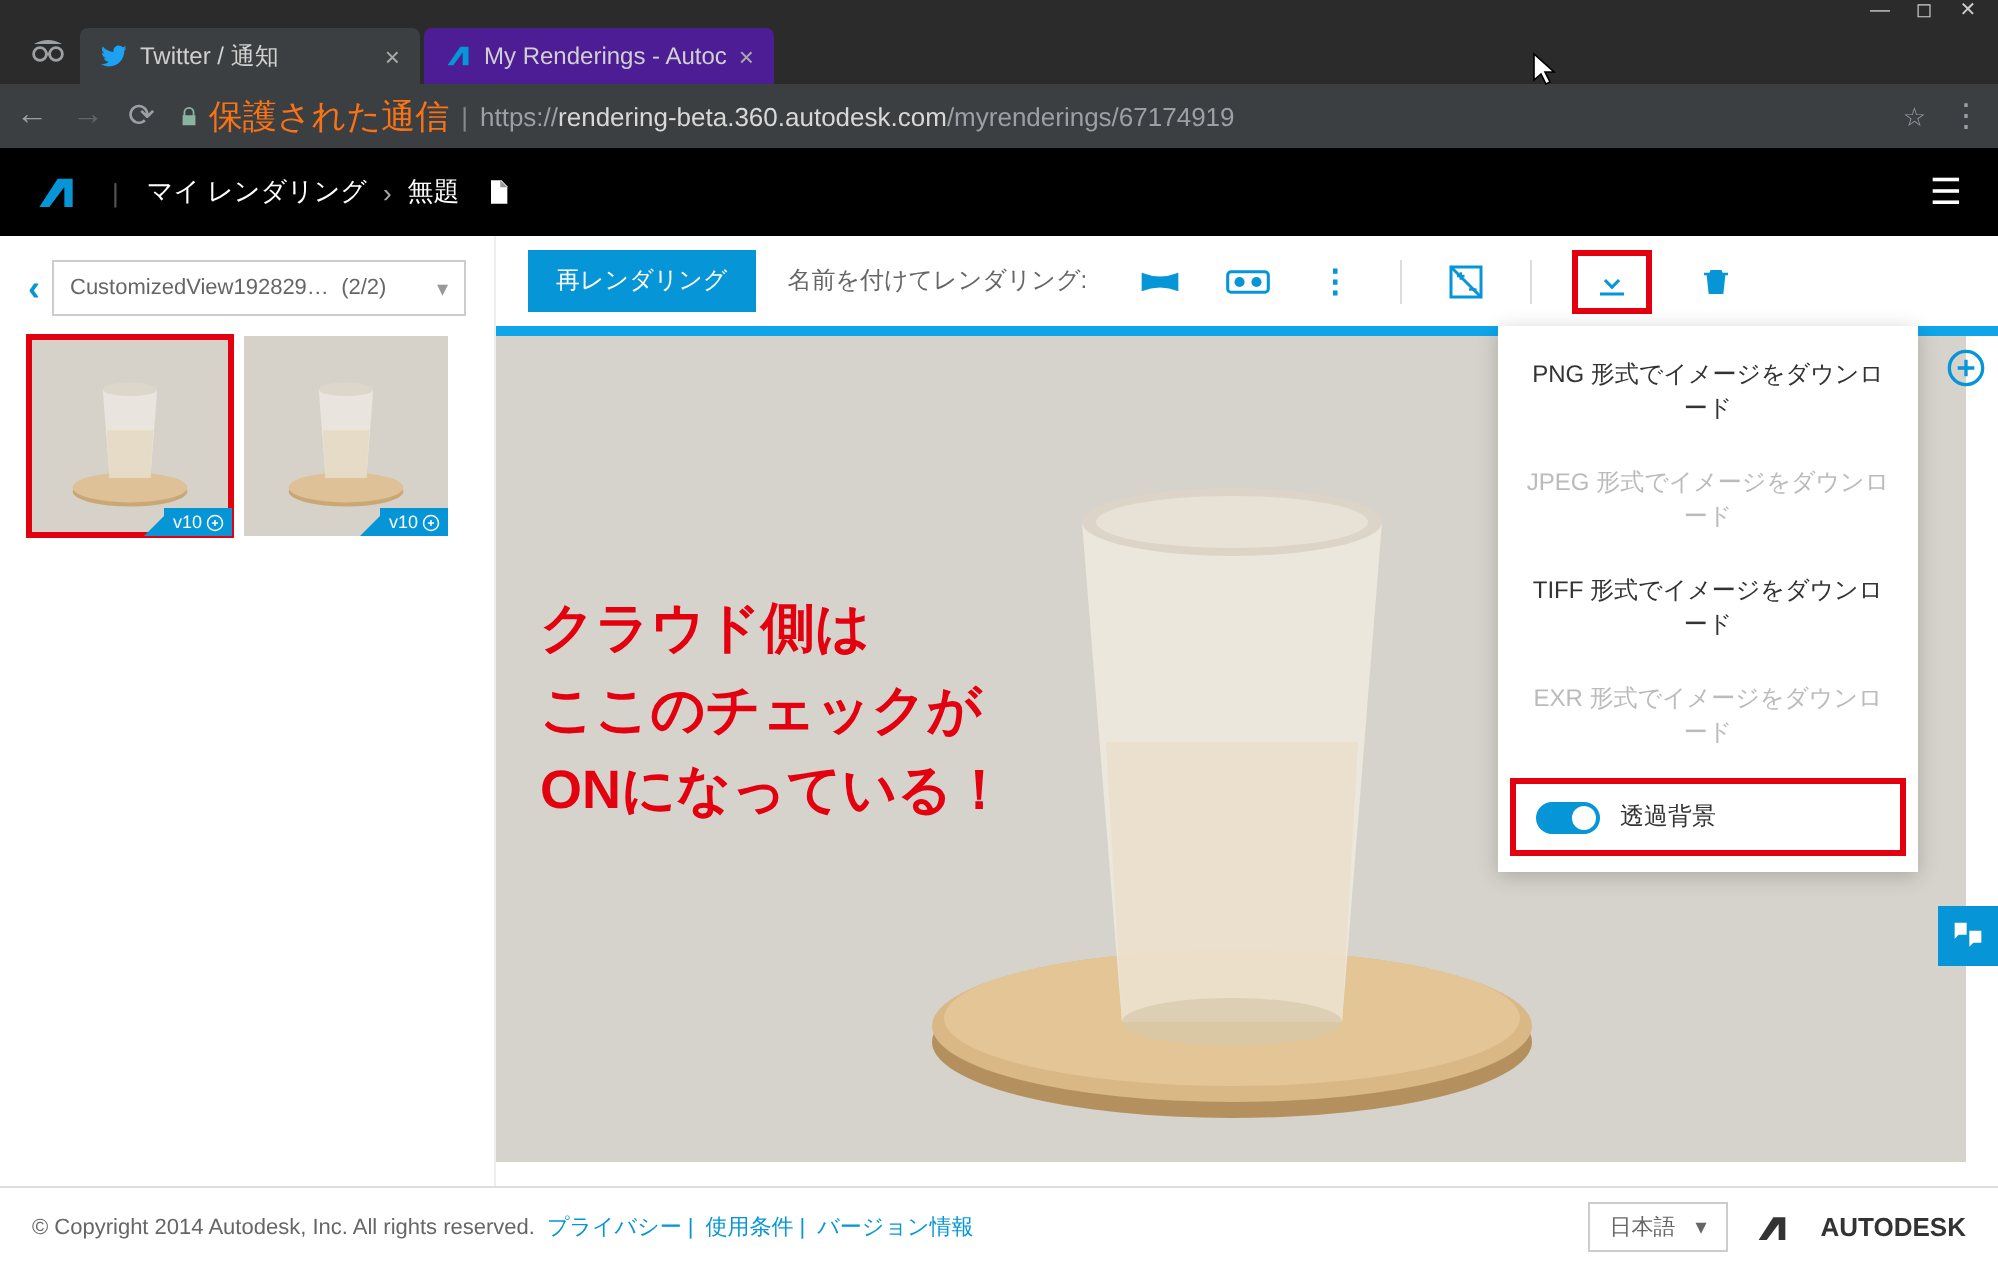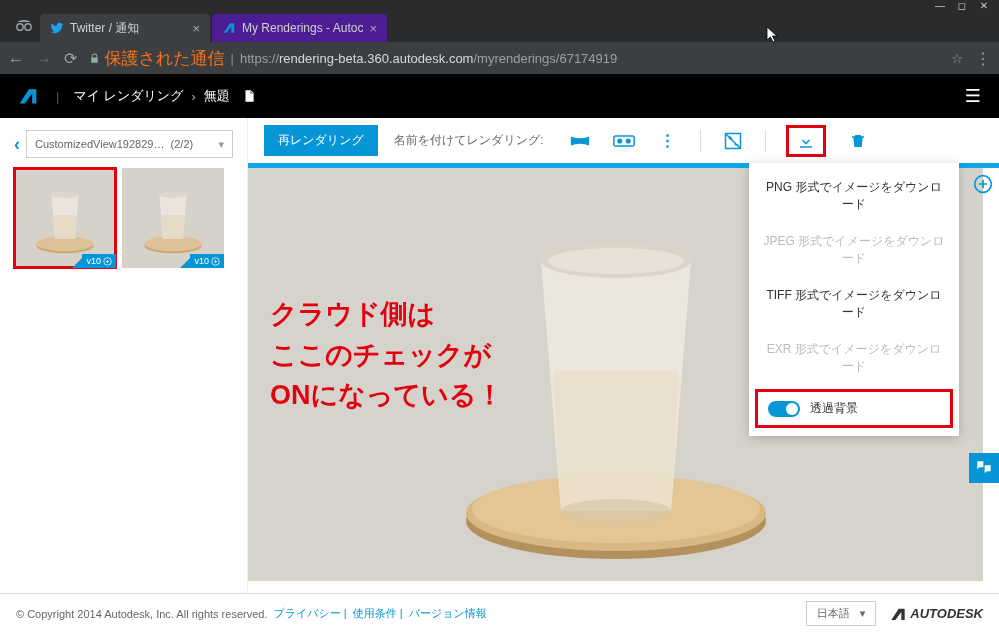--- a/index.html
+++ b/index.html
@@ -73,21 +73,21 @@
 
 .plus-btn { position: absolute; top: 56px; right: 6px; color: #0696d7; font-size: 18px;}
 .feedback-btn { position: absolute; bottom: 110px; right: 0; width: 30px; height: 30px; background: #0696d7; color:#fff; display:flex; align-items:center; justify-content:center; font-size:14px;}
 
 
 .footer { height: 40px; background: #fff; border-top: 1px solid #ddd; display: flex; align-items: center; padding: 0 16px; font-size: 11px; color: #666; }
 .footer-links { color: #0696d7; }
 .footer-links a { margin: 0 3px; text-decoration:none; color:#0696d7;}
 .footer-right { margin-left: auto; display: flex; align-items: center; gap: 14px;}
 .lang-select { border: 1px solid #ccc; padding: 4px 10px; font-size: 11px; color:#666; display:flex; align-items:center; gap:10px;}
-.autodesk-logo { font-size: 13px; font-weight: bold; color: #333; display:flex; align-items:center; gap:4px;font-style:italic;}
+.autodesk-logo { font-size: 13px; font-weight: bold; color: #333; display:flex; align-items:center; gap:16px;}
 
 .cursor { position: absolute; left: 766px; top: 26px; color:#fff; font-size: 14px; z-index: 100; pointer-events: none;}
 
 
 .glass-svg { display:block; }
 </style>
 </head>
 <body>
 
 <div class="browser-frame">

